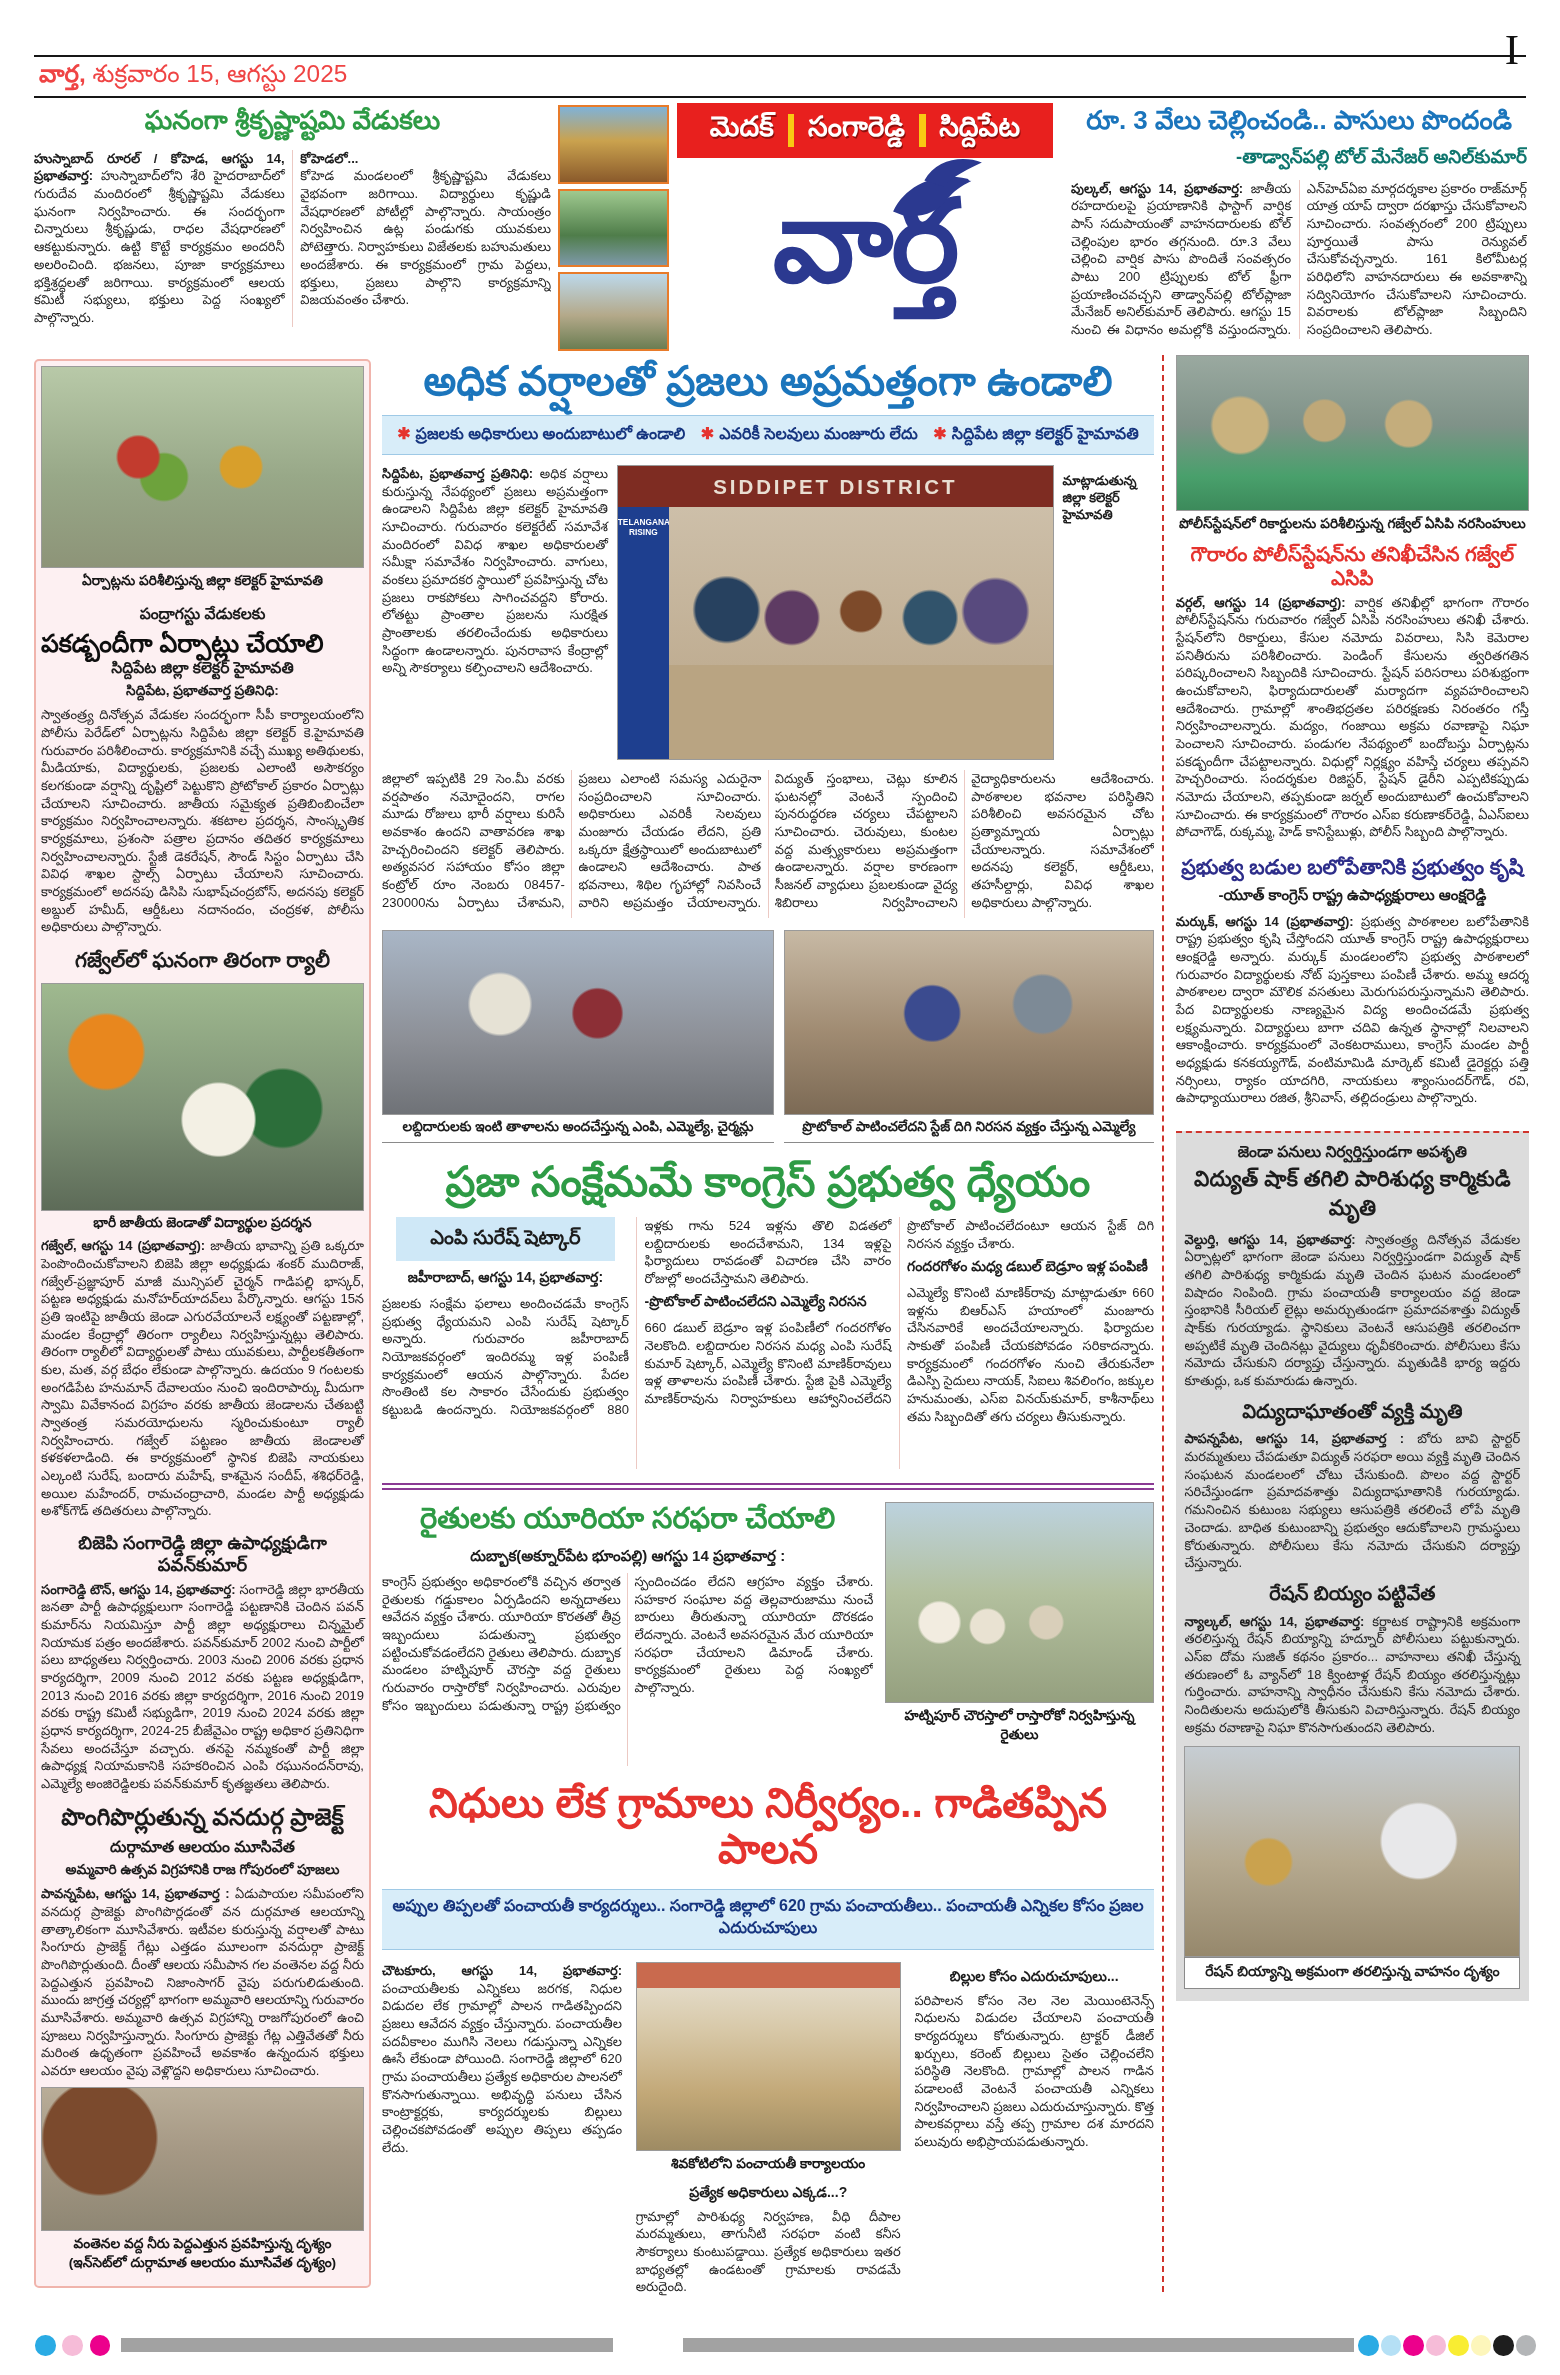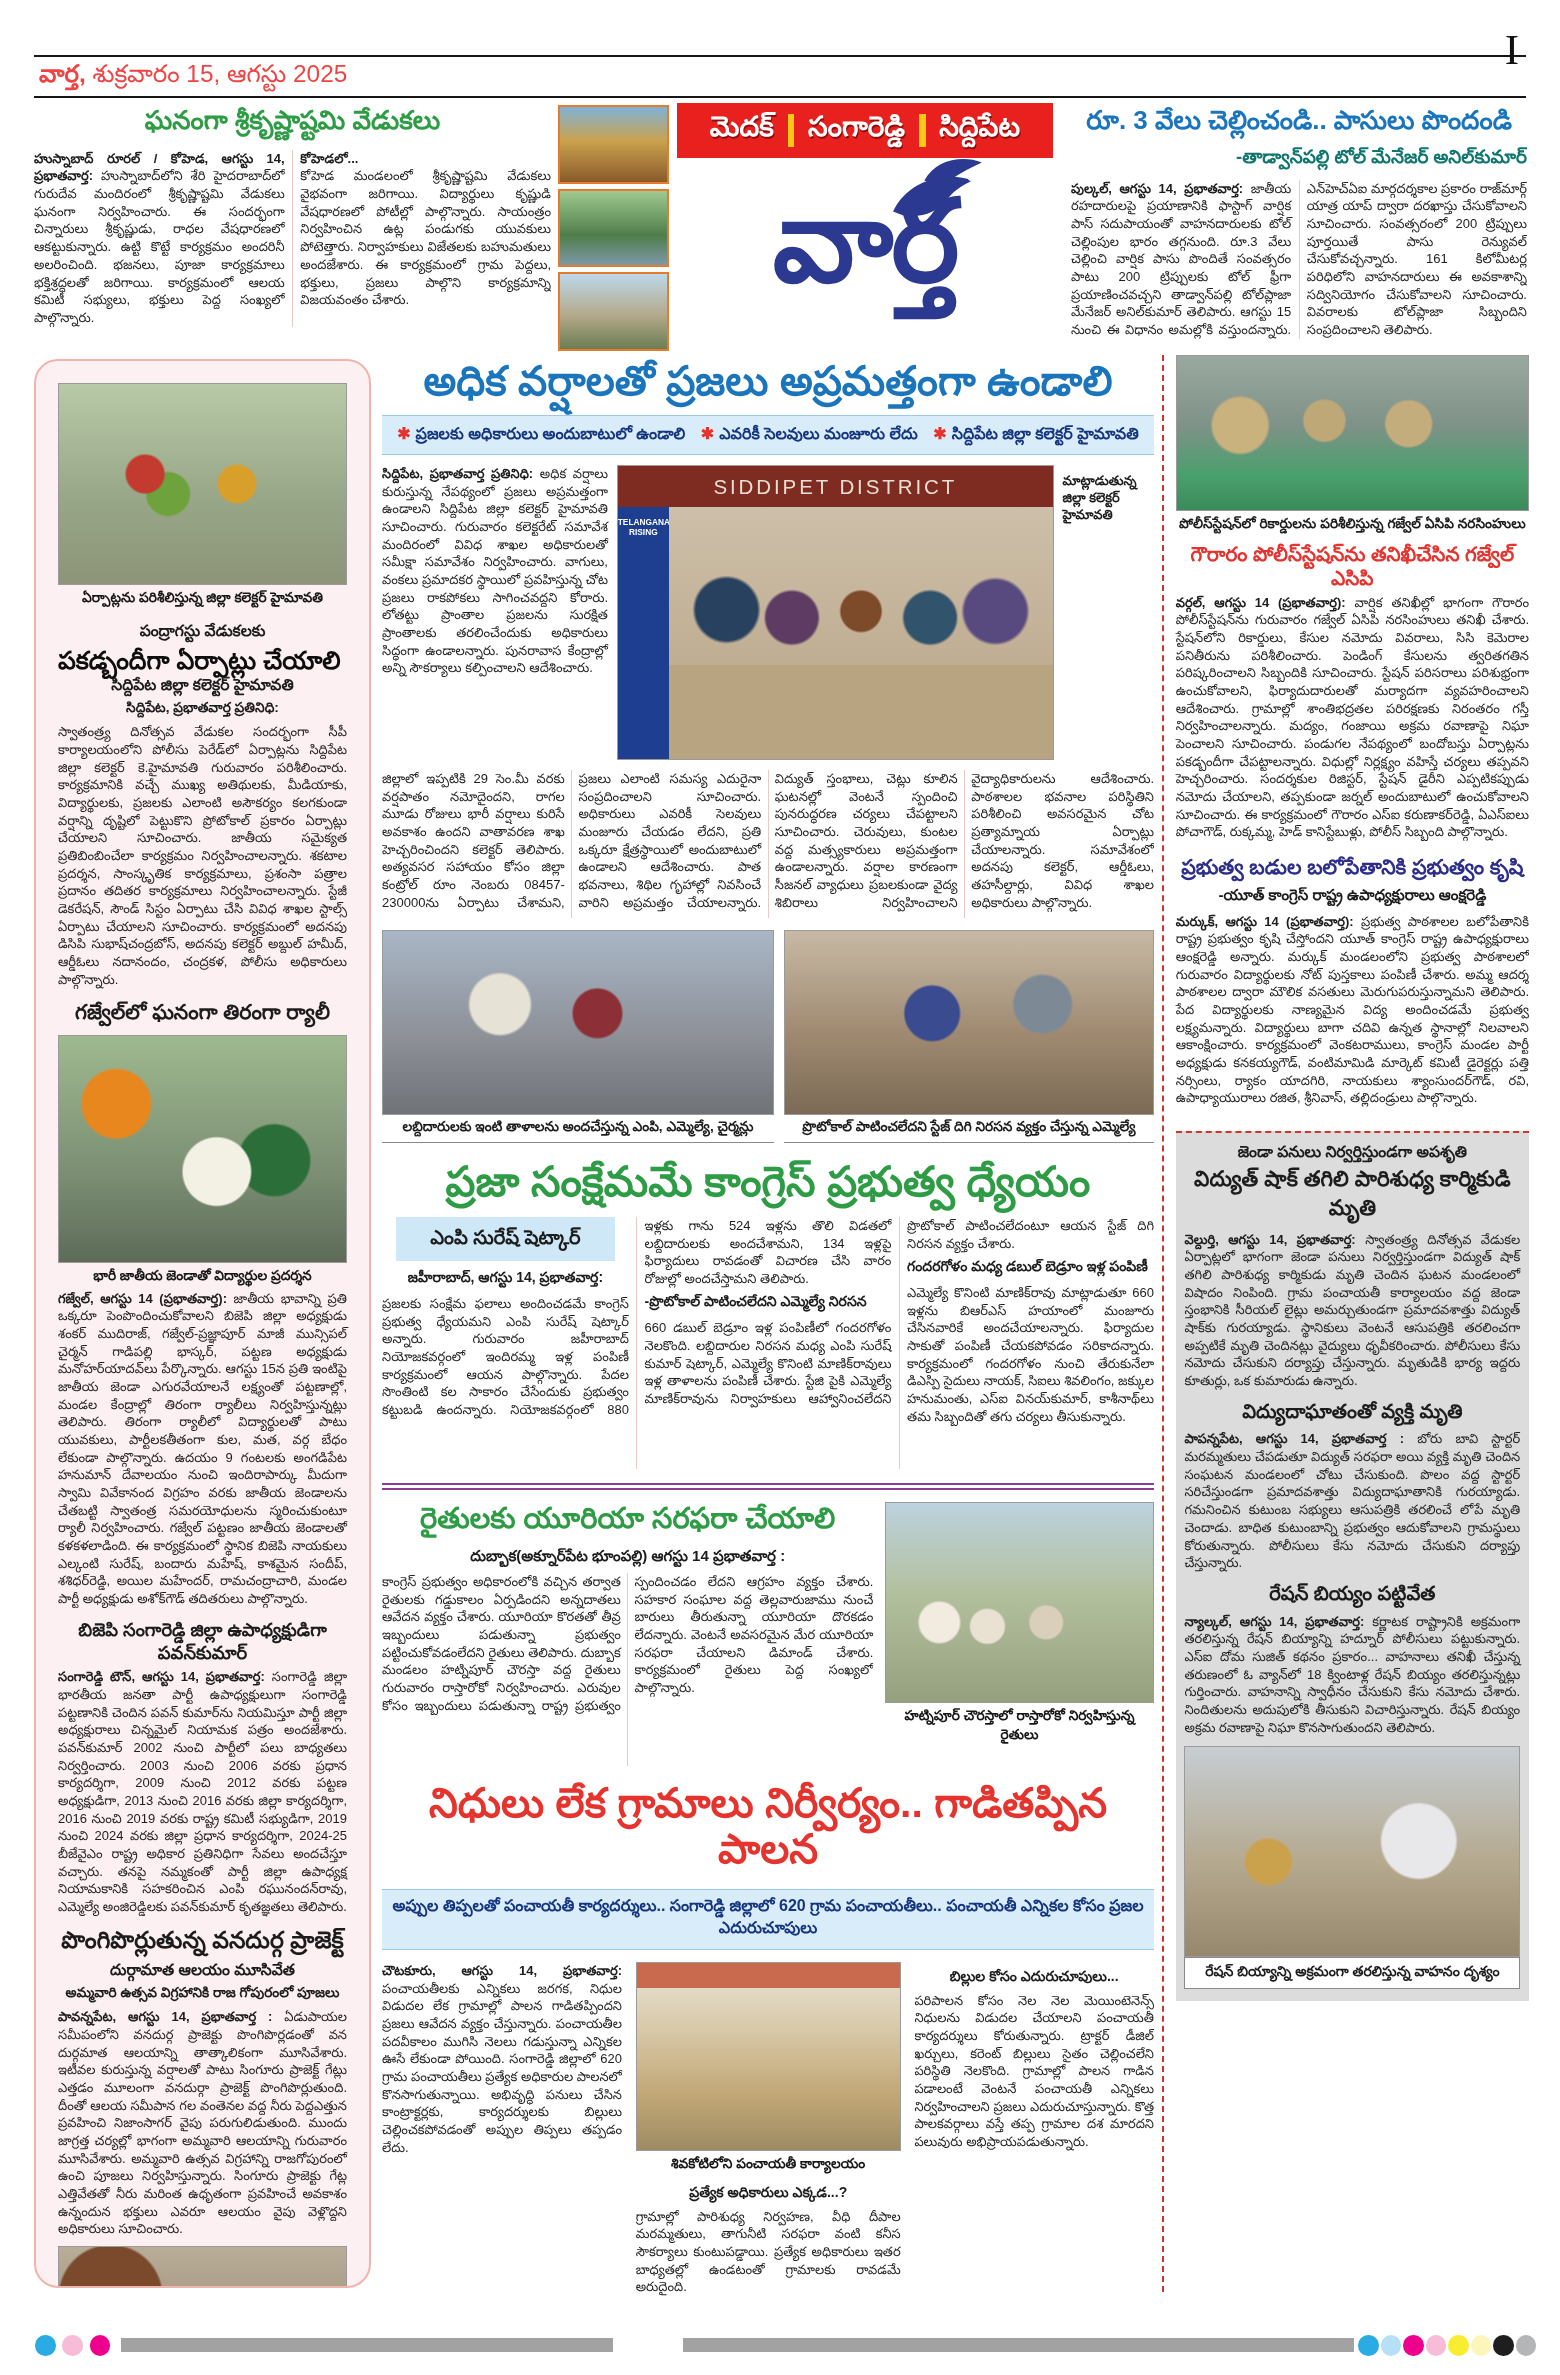--- a/index.html
+++ b/index.html
@@ -32,21 +32,21 @@
   .m3{background:linear-gradient(180deg,#bcd8ea 0%,#b4a98a 55%,#6b7d52 100%);}
   .m-right{position:absolute;left:119px;top:0;right:0;}
   .banner{height:55px;background:#e8201e;display:flex;align-items:center;justify-content:center;gap:13.7px;}
   .banner .d{color:#fff;font-weight:800;font-size:28px;text-shadow:1px 2px 0 #8d0f0d;}
   .banner .sep{width:6.8px;height:33px;background:#f9c913;}
   .logo-wrap{position:relative;height:191px;text-align:center;}
   .logo-text{font-size:115px;font-weight:800;color:#2b3990;line-height:1.45;letter-spacing:-2px;}
   .dove{position:absolute;right:57px;top:-3.9px;width:129px;height:72px;}
   
   .leftcol{position:absolute;left:34px;top:359px;width:337px;height:1929px;background:#fdf0f2;
-           border:2px solid #f0b4ac;border-radius:24px;padding:22px;box-sizing:border-box;overflow:hidden;}
+           border:2px solid #f0b4ac;border-radius:5px;padding:5px;box-sizing:border-box;overflow:hidden;}
   .lc-photo1{height:200px;background:
       radial-gradient(circle at 30% 45%,#c23b2e 0 8%,transparent 9%),
       radial-gradient(circle at 38% 55%,#6da23c 0 10%,transparent 11%),
       radial-gradient(circle at 62% 50%,#d89f2b 0 9%,transparent 10%),
       linear-gradient(180deg,#b8c9a8 0%,#98a888 55%,#8d9478 100%);}
   .kicker{text-align:center;font-weight:bold;font-size:15.6px;margin-top:9.8px;}
   .lc-hl1{font-size:25px;font-weight:800;text-align:left;color:#0e0e0e;line-height:1.15;margin:2px 0;}
   .lc-sub{text-align:center;font-weight:bold;font-size:15.6px;margin:2px 0;}
   .lc-dl{text-align:center;font-weight:bold;font-size:13.7px;margin:2px 0 3.9px;}
   .lc-hl2{font-size:20.5px;font-weight:800;text-align:center;margin:11.7px 0 5.9px;}
@@ -64,21 +64,21 @@
   .centercol{position:absolute;left:382px;top:359px;width:772px;height:1956px;overflow:hidden;}
   .ms-hl{color:#1b75bc;font-size:41px;font-weight:800;text-align:center;line-height:1.12;margin:0;}
   .ms-strip{margin-top:9.8px;background:#d8edf9;border-top:1px solid #9ec9e6;border-bottom:1px solid #9ec9e6;
             padding:7.8px 3.9px;display:flex;justify-content:center;gap:15.6px;}
   .ms-strip .item{color:#16357f;font-weight:bold;font-size:16px;white-space:nowrap;}
   .star{color:#e5332e;font-weight:800;margin-right:4.9px;}
   .ms-row{display:flex;margin-top:9.8px;gap:8.8px;}
   .ms-left{width:226px;}
   .ms-photo{width:435px;height:293px;}
   .ms-band{position:absolute;left:0;right:0;top:0;height:41px;background:#7e2c22;color:#e9ded2;
-           font-weight:400;font-size:20.5px;letter-spacing:2.9px;text-align:center;line-height:41px;}
+           font-weight:700;font-size:20.5px;letter-spacing:2.9px;text-align:center;line-height:41px;}
   .ms-side{position:absolute;left:0;top:41px;bottom:0;width:51px;background:#1e3f8f;color:#fff;
            font-size:8.3px;font-weight:bold;text-align:center;padding-top:9.8px;box-sizing:border-box;}
   .ms-table{position:absolute;left:51px;right:0;bottom:0;height:94px;background:#b9a482;}
   .ms-people{position:absolute;left:51px;right:0;top:41px;height:158px;background:
       radial-gradient(circle at 15% 65%,#27415f 0 9%,transparent 10%),
       radial-gradient(circle at 32% 70%,#5e3b63 0 9%,transparent 10%),
       radial-gradient(circle at 50% 66%,#7d4a2a 0 9%,transparent 10%),
       radial-gradient(circle at 68% 70%,#31536b 0 9%,transparent 10%),
       radial-gradient(circle at 85% 66%,#584a7e 0 9%,transparent 10%),
       linear-gradient(180deg,#cdbfa9 0%,#c0ae93 100%);}

